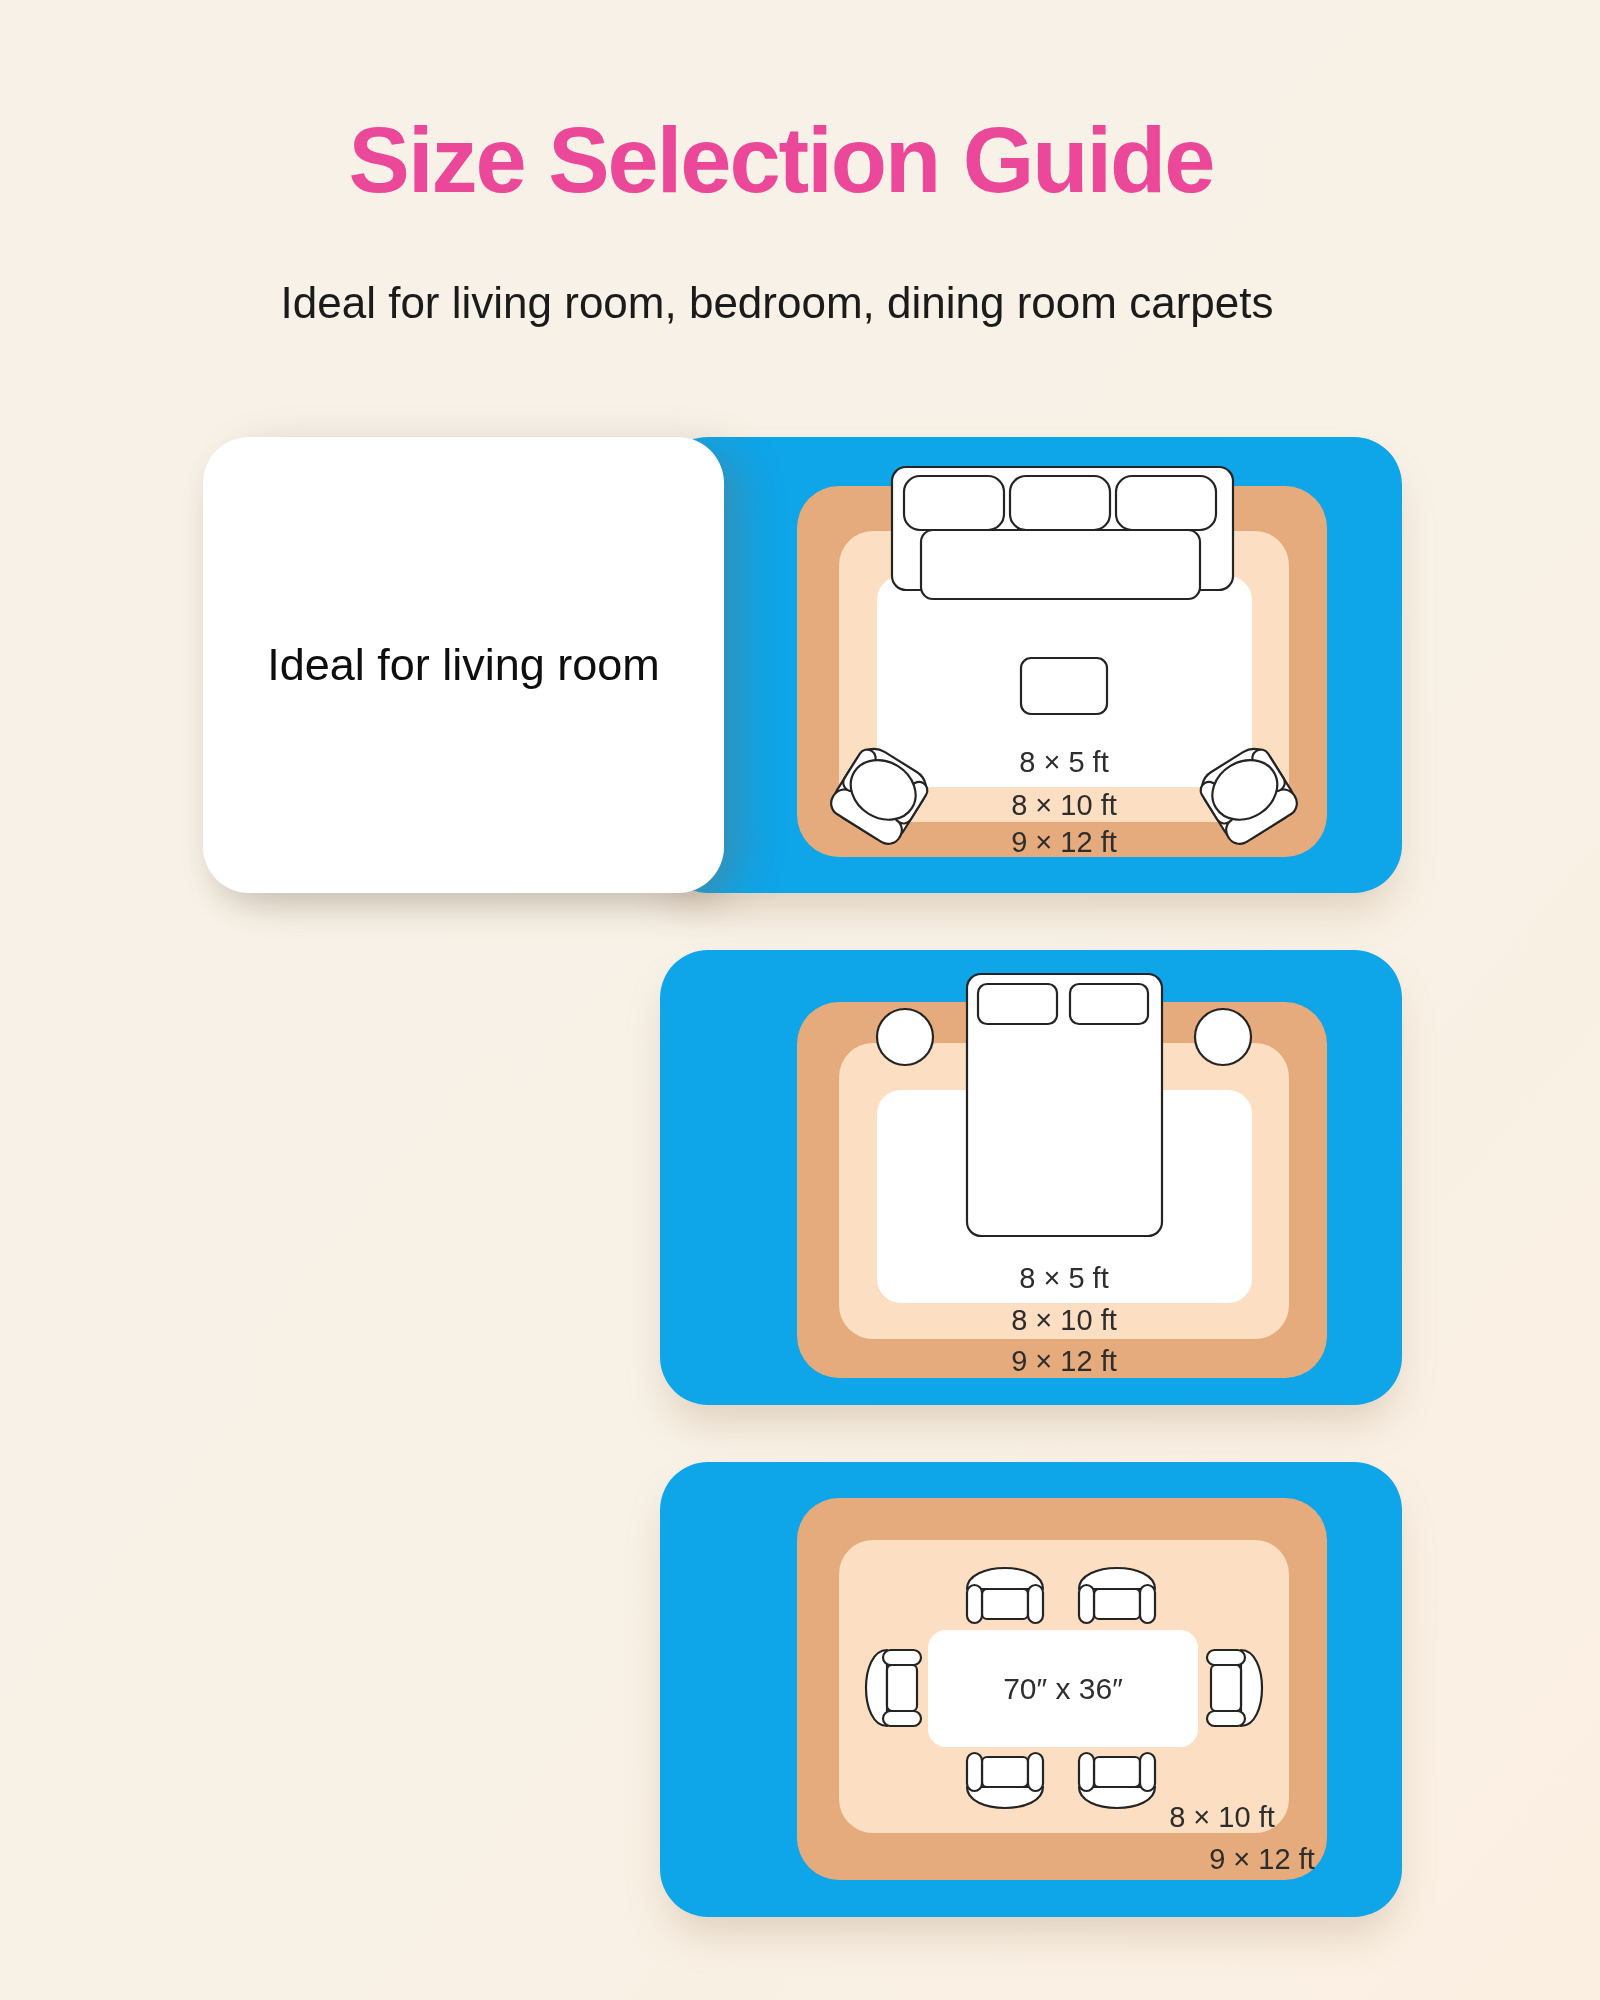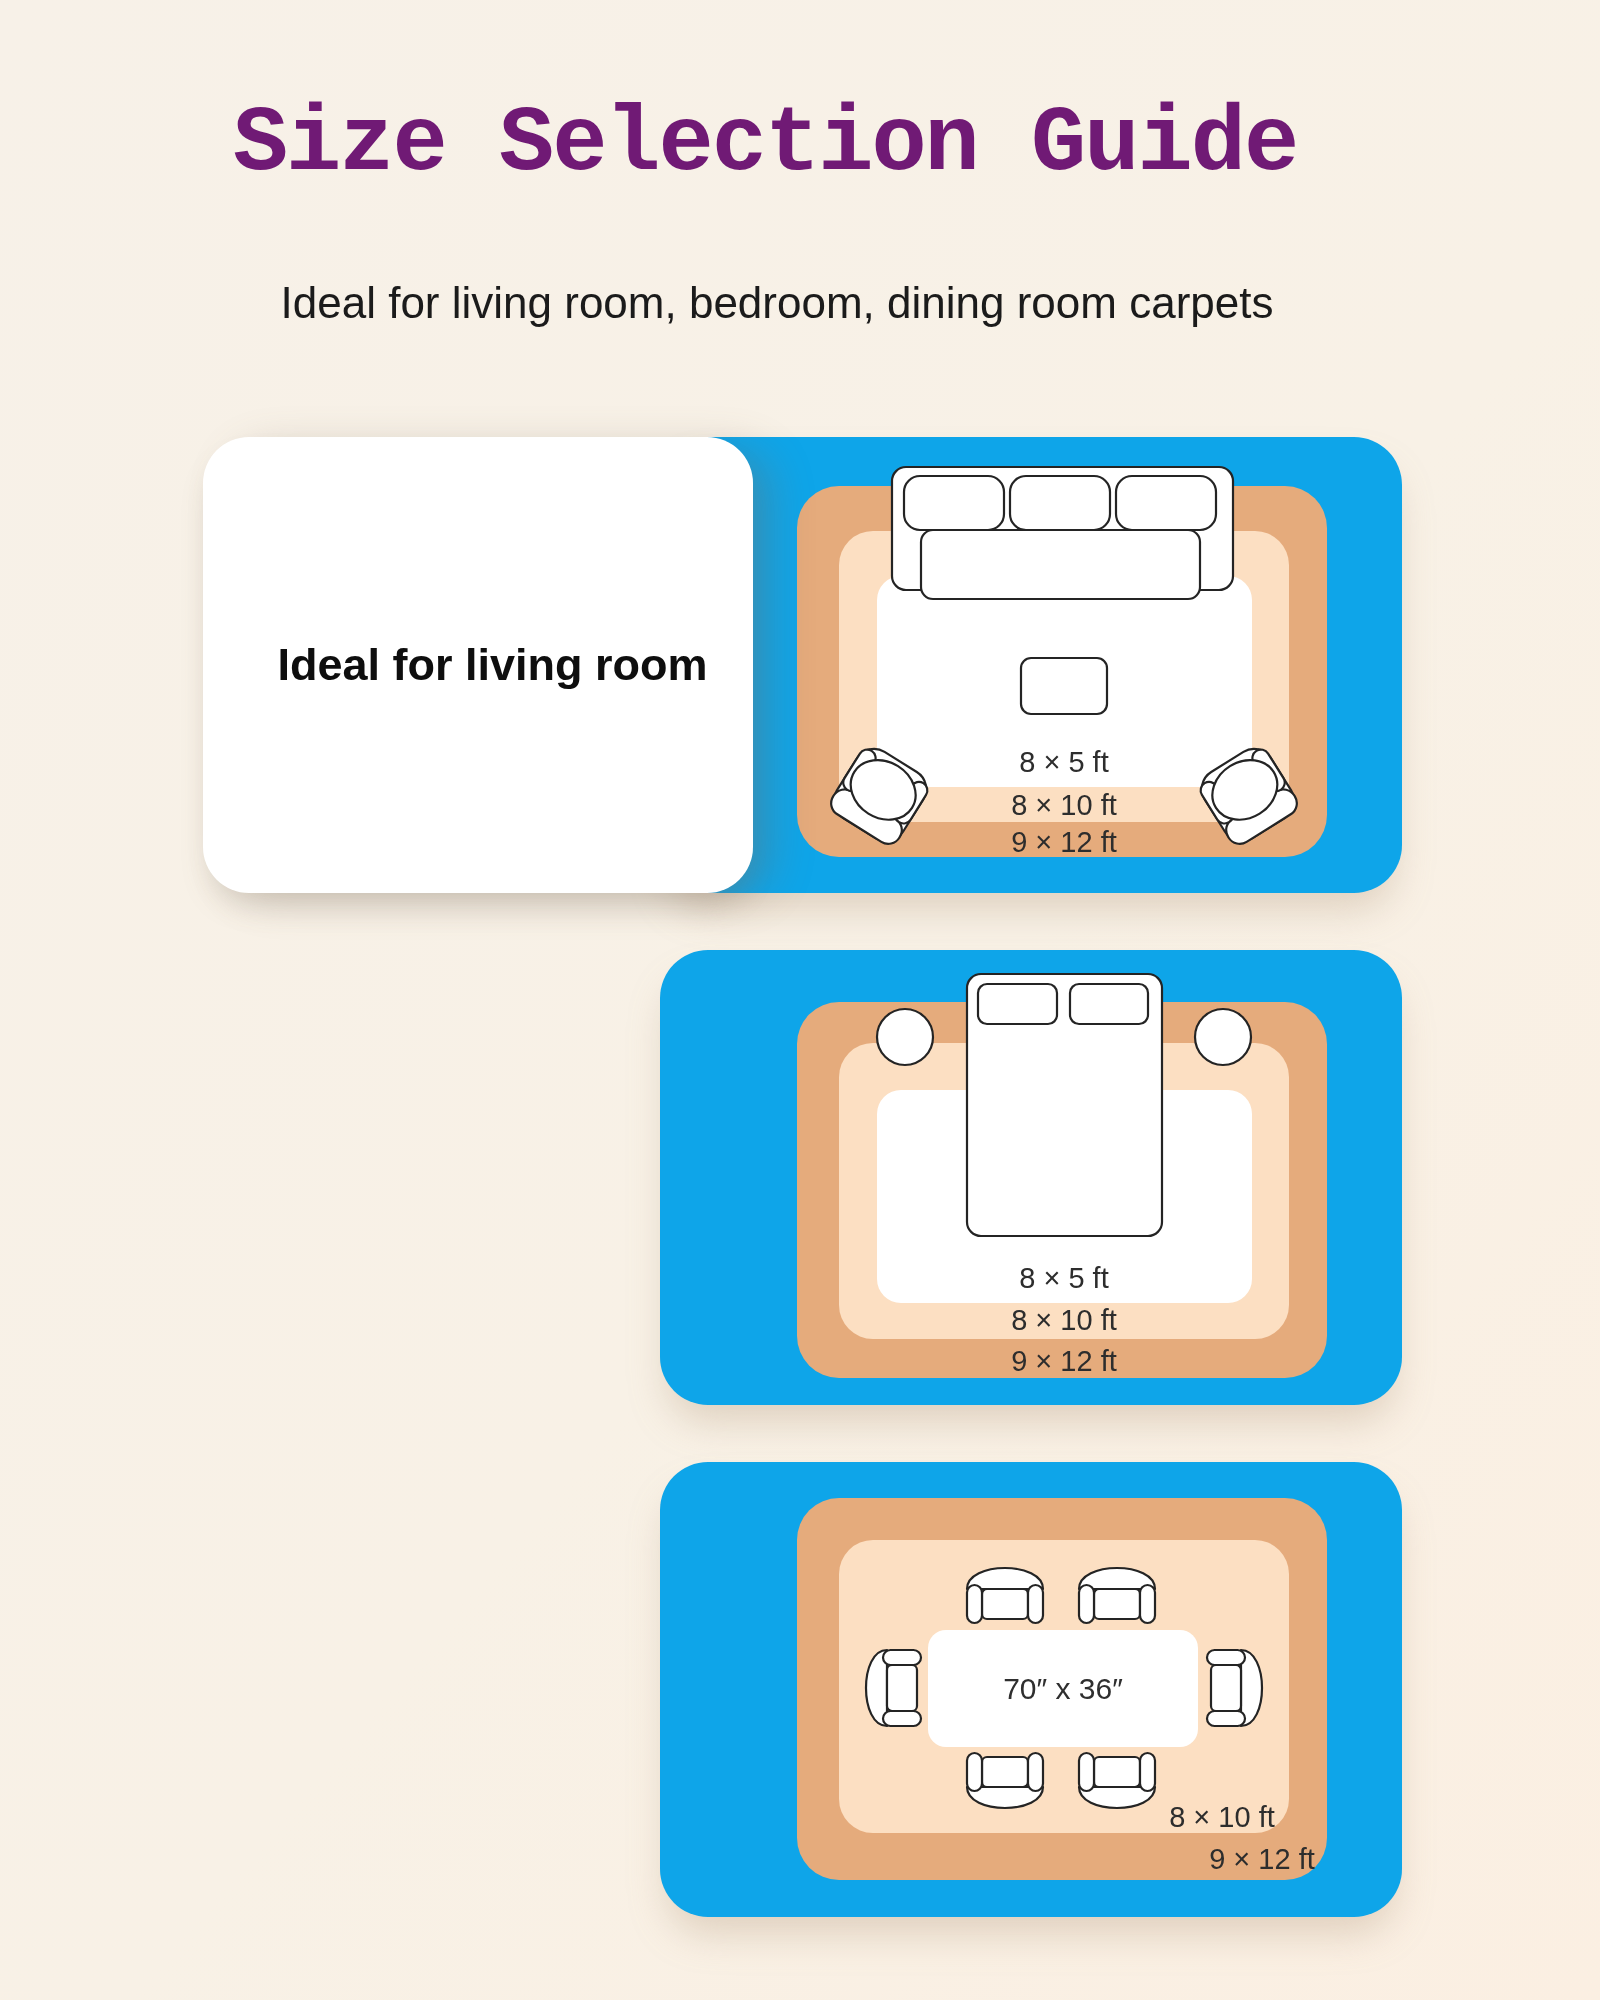--- a/index.html
+++ b/index.html
@@ -3,44 +3,43 @@
 <meta charset="utf-8">
 <style>
   html,body{margin:0;padding:0;}
   body{
     width:1600px;height:2000px;position:relative;overflow:hidden;
     background:linear-gradient(130deg,#f7f1e8 0%,#f8f1e6 55%,#fbefe2 100%);
     font-family:"Liberation Sans","DejaVu Sans",sans-serif;
   }
   .header{position:absolute;left:0;top:0;width:1530px;text-align:center;}
   .title{
-    position:absolute;left:0;top:92px;width:100%;margin:0;
-    font-size:92px;font-weight:700;letter-spacing:-2px;color:#701a75;font-family:Liberation Mono, monospace;
+    position:absolute;left:0;top:92px;width:100%;margin:16px;
+    font-size:92px;font-weight:700;letter-spacing:-2px;color:#ec4899;
   }
   .subtitle{
     position:absolute;left:0;top:266px;width:100%;margin:12px;
     font-size:44px;font-weight:400;color:#1b1b1b;
   }
   .row{position:absolute;left:0;width:1600px;}
   .row1{top:437px;height:456px;}
   .row2{top:950px;height:455px;}
   .row3{top:1462px;height:455px;}
   .panel{
     position:absolute;left:660px;top:0;width:742px;height:100%;
     background:#0ea5e9;border-radius:48px;
     box-shadow:0 24px 38px -8px rgba(176,150,120,0.35);
   }
   .panel svg{display:block;width:742px;height:100%;}
   .card{
     position:absolute;left:203px;top:0;width:521px;height:100%;
     background:#ffffff;border-radius:46px;
     display:flex;align-items:center;justify-content:center;text-align:center;
-    font-size:45px;font-weight:700;color:#0e0e0e;
+    font-size:45px;font-weight:400;color:#0e0e0e;
     box-shadow:24px 8px 42px -4px rgba(125,110,92,0.30),0 18px 30px -8px rgba(125,110,92,0.22);
-    padding-left:29px;
   }
   .rug-outer{fill:#e5ab7c;}
   .rug-mid{fill:#fcdfc2;}
   .rug-inner{fill:#ffffff;}
   .furn{fill:#ffffff;stroke:#242424;stroke-width:2.2px;stroke-linejoin:round;}
   .size-label{
     font-family:"Liberation Sans","DejaVu Sans",sans-serif;
     font-size:29px;fill:#2d2d2d;text-anchor:middle;dominant-baseline:central;
   }
   .table-label{

